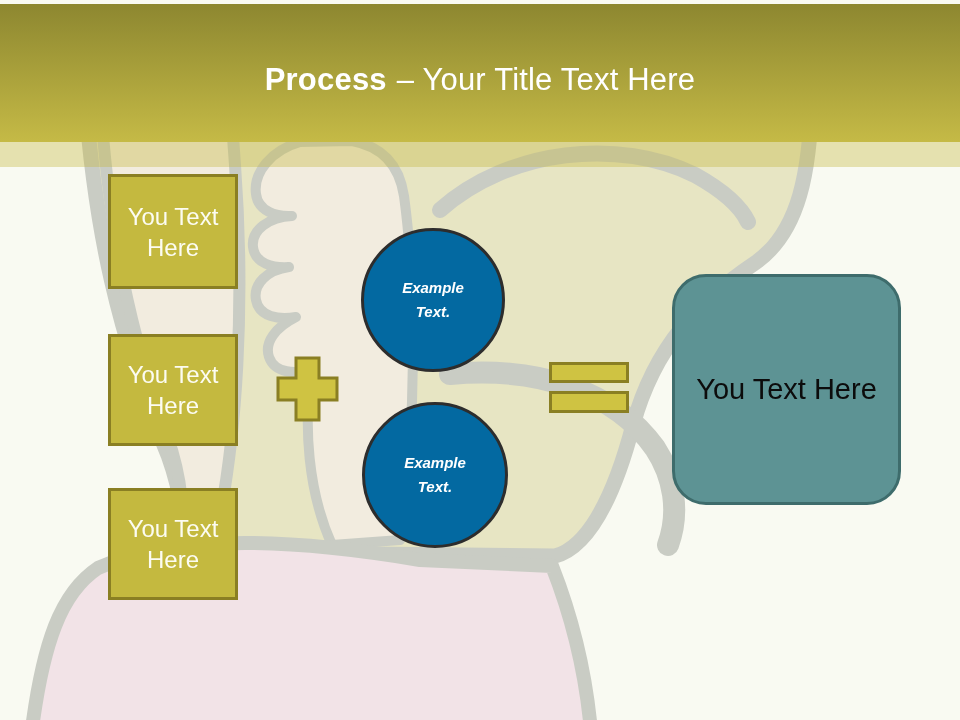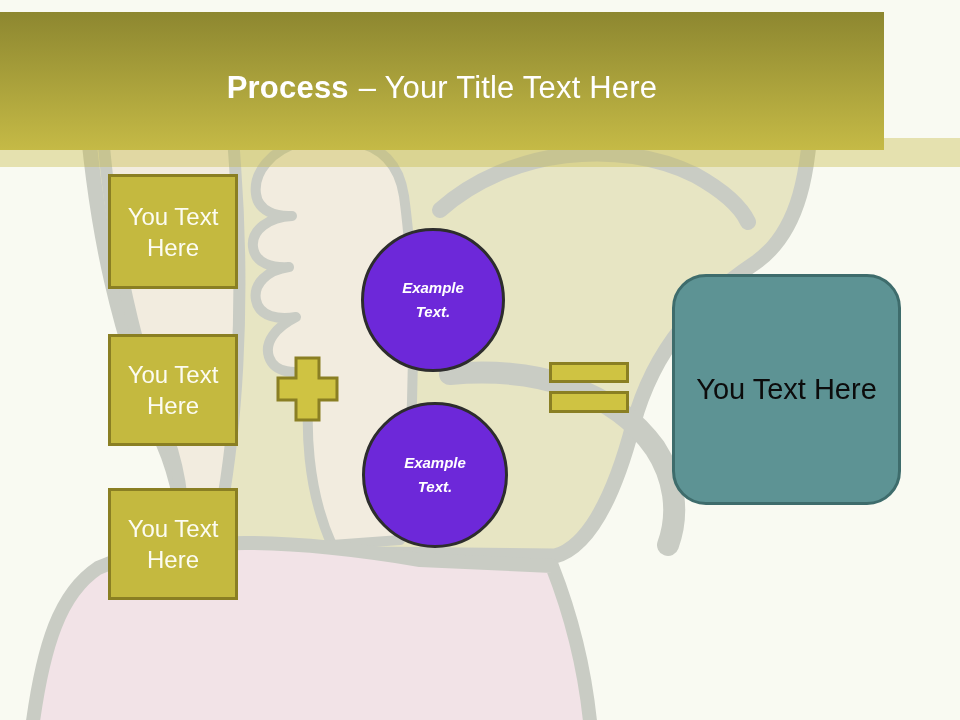--- a/index.html
+++ b/index.html
@@ -6,42 +6,42 @@
   .slide {
     position:relative; width:960px; height:720px; overflow:hidden;
     background:#f9faf2; font-family:"Liberation Sans", sans-serif;
   }
   .bg-illustration { position:absolute; left:0; top:0; }
   .overlay-band {
     position:absolute; left:0; top:138px; width:960px; height:29px;
     background:rgba(196,185,66,0.38);
   }
   .header {
-    position:absolute; left:0; top:12px; width:884px; height:138px;
+    position:absolute; left:0; top:4px; width:960px; height:138px;
     background:linear-gradient(#8d8730,#c5ba46);
     display:flex; align-items:center; justify-content:center;
   }
   .title { color:#ffffff; font-size:31px; padding-top:14px; letter-spacing:0.2px; }
   .title .bold { font-weight:bold; margin-right:10px; }
 
   .ybox {
     position:absolute; left:108px; width:130px; height:112px;
     background:#c4b93f; border:3px solid #8a7f23; box-sizing:border-box;
     display:flex; align-items:center; justify-content:center;
     text-align:center; color:#fcfcf2; font-size:24px; line-height:31px;
     padding:0 6px;
   }
   .ybox1 { top:174px; height:115px; }
   .ybox2 { top:334px; }
   .ybox3 { top:488px; }
   .ybox span { display:block; width:110px; }
 
   .circle {
     position:absolute; border-radius:50%;
-    background:#6d28d9; border:3px solid #2d2d2d; box-sizing:border-box;
+    background:#0369a1; border:3px solid #2d2d2d; box-sizing:border-box;
     display:flex; align-items:center; justify-content:center;
     color:#ffffff; font-weight:bold; font-style:italic;
     font-size:15px; line-height:24px; text-align:center;
   }
   .circle1 { left:361px; top:228px; width:144px; height:144px; }
   .circle2 { left:362px; top:402px; width:146px; height:146px; }
   .circle span { display:block; width:82px; }
 
   .plus-wrap { position:absolute; left:274px; top:355px; width:66px; height:68px; }
 

